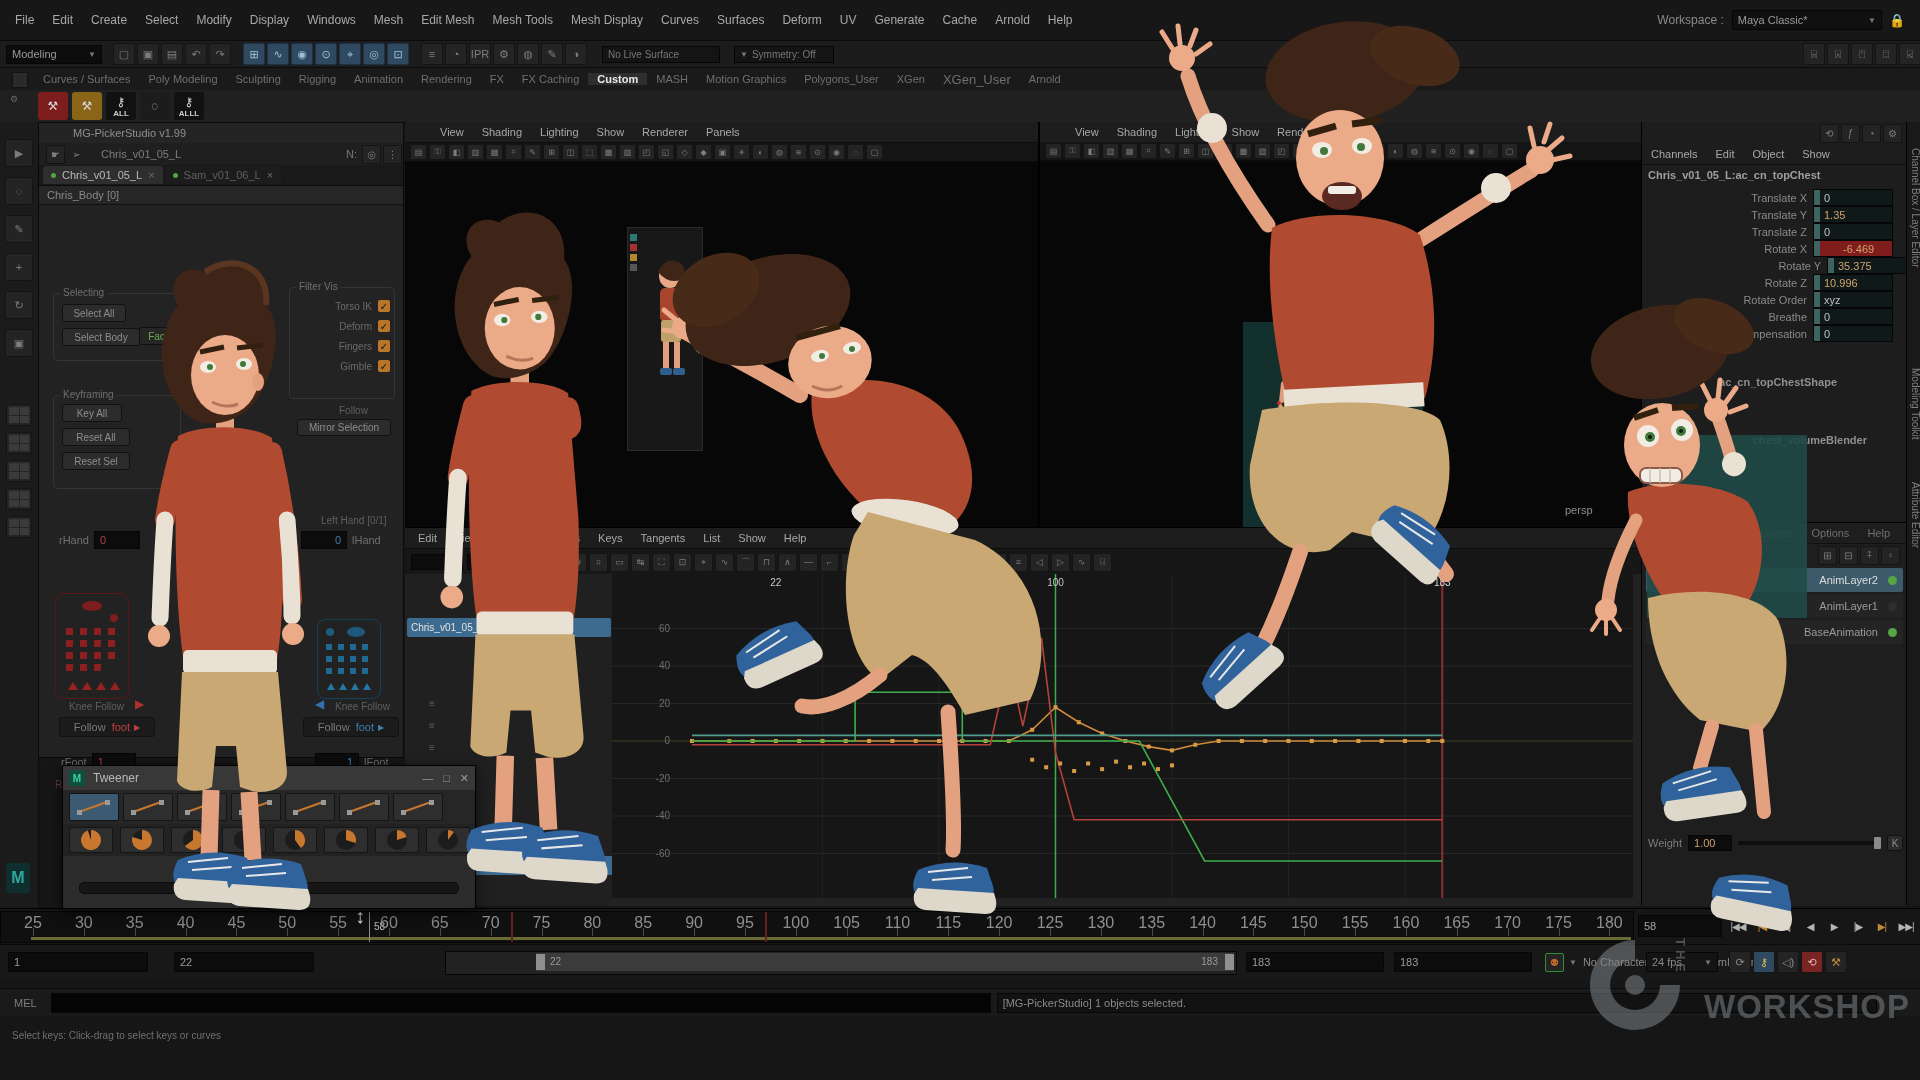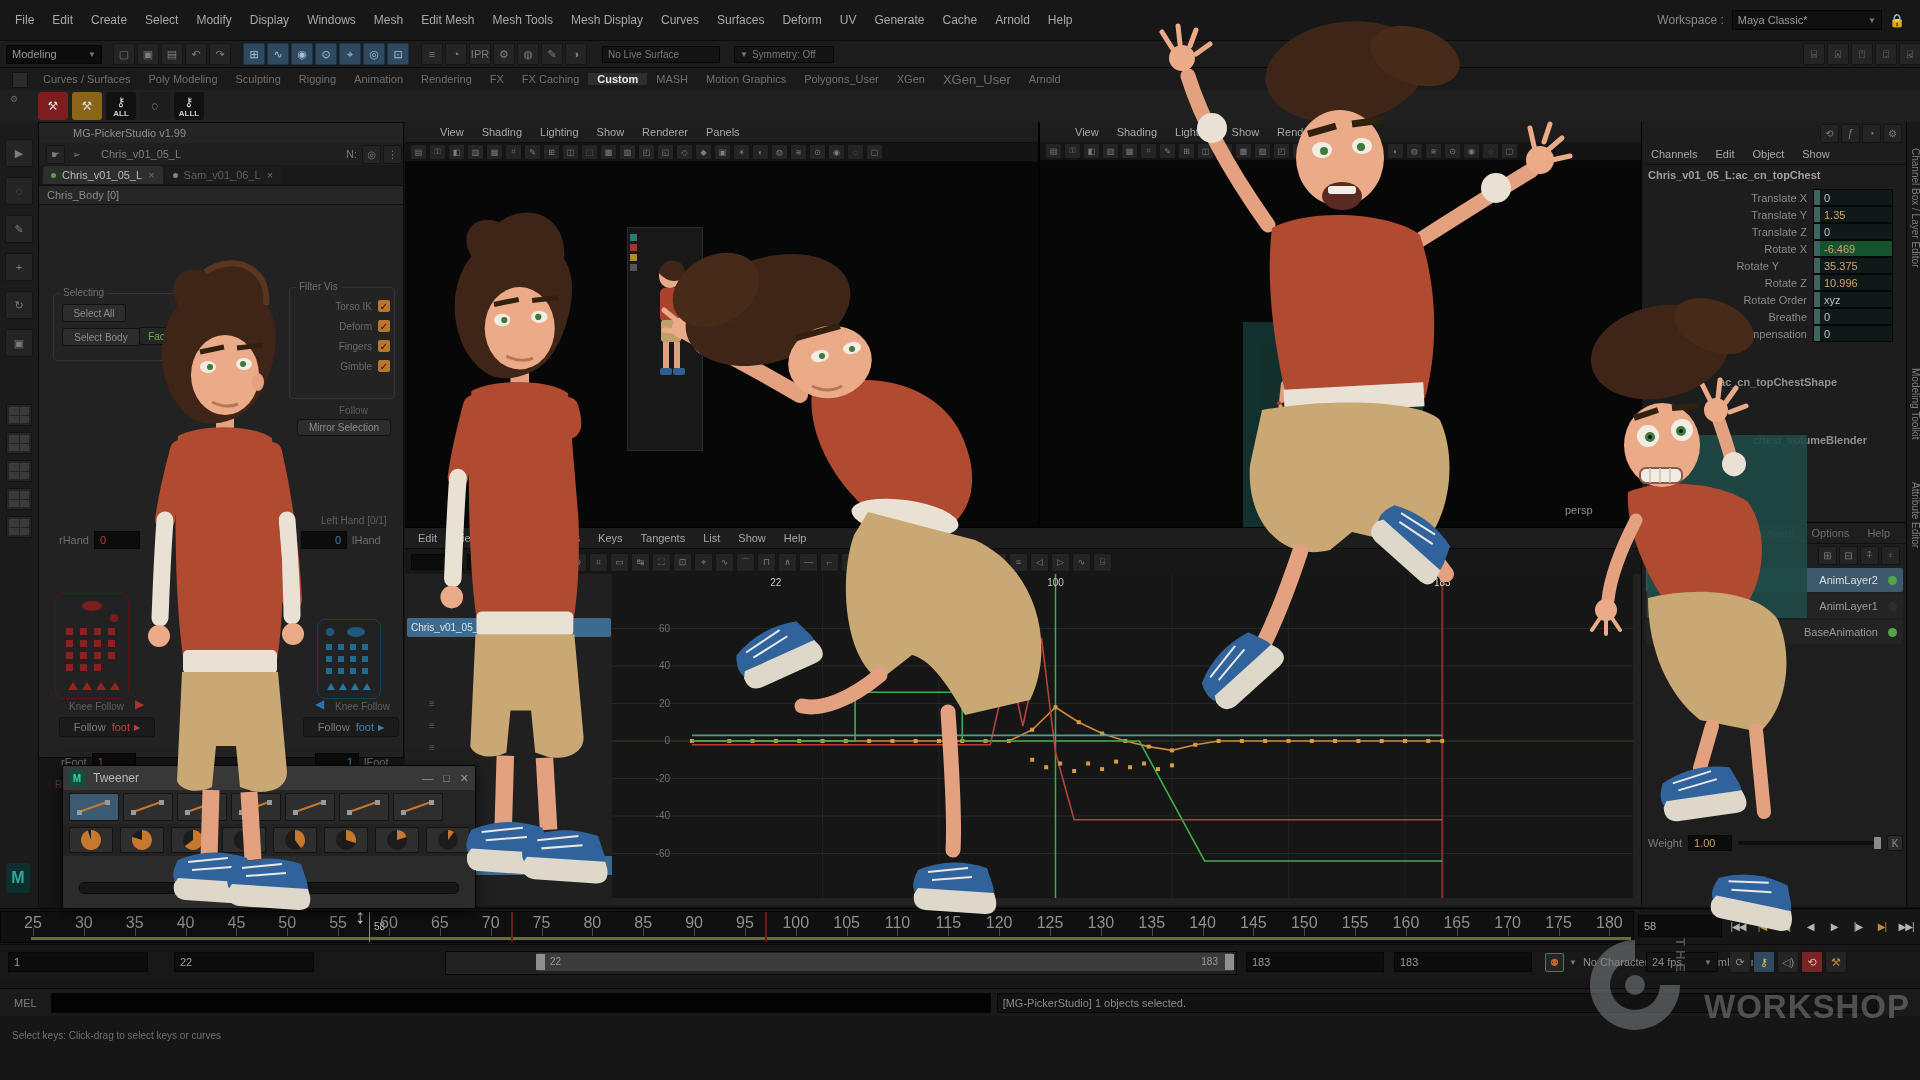--- a/index.html
+++ b/index.html
@@ -230,20 +230,26 @@
     </div>
 
     <div class="abs" style="left:0;top:82px;width:364px;height:552px;background:#222222;">
 
       <div class="grpbox" style="left:14px;top:88px;width:126px;height:66px;">
         <span class="grplabel">Selecting</span>
         <div class="btn" style="position:absolute;left:8px;top:10px;width:64px;height:18px;font-size:10px;">Select All</div>
         <div class="btn" style="position:absolute;left:8px;top:34px;width:78px;height:18px;font-size:10px;">Select Body</div>
       </div>
 
+      <div class="grpbox" style="left:14px;top:190px;width:126px;height:92px;">
+        <span class="grplabel">Keyframing</span>
+        <div class="btn" style="position:absolute;left:8px;top:8px;width:60px;height:18px;font-size:10px;">Key All</div>
+        <div class="btn" style="position:absolute;left:8px;top:32px;width:68px;height:18px;font-size:10px;">Reset All</div>
+        <div class="btn" style="position:absolute;left:8px;top:56px;width:68px;height:18px;font-size:10px;">Reset Sel</div>
+      </div>
 
       <div class="btn" style="position:absolute;left:100px;top:122px;width:56px;height:18px;font-size:10px;color:#6fae4f;background:#262626;">
         <span>Facial</span>
         <span style="color:#7ec24f;margin-left:4px;font-size:9px;">▶</span>
       </div>
 
       <div class="grpbox" style="left:250px;top:82px;width:104px;height:110px;">
         <span class="grplabel">Filter Vis</span>
         <div id="picker-filters" style="position:absolute;left:6px;top:8px;width:94px;">
             <div class="row" style="justify-content: flex-end; height: 20px;">
@@ -681,26 +687,26 @@
         </div>
         <div class="row" style="height: 17px; justify-content: flex-end; padding-right: 14px;">
           <span style="color: rgb(138, 138, 138); margin-right: 6px;">Translate Z</span>
           <div style="width: 78px; height: 15px; background: rgb(16, 25, 26); border: 1px solid rgb(6, 6, 6); display: flex; align-items: center;">
             <div style="width: 6px; height: 100%; background: rgb(62, 99, 96); margin-right: 4px;"></div>
             <span style="color: rgb(192, 192, 192);">0</span>
           </div>
         </div>
         <div class="row" style="height: 17px; justify-content: flex-end; padding-right: 14px;">
           <span style="color: rgb(138, 138, 138); margin-right: 6px;">Rotate X</span>
-          <div style="width: 78px; height: 15px; background: #14532d; border: 1px solid rgb(6, 6, 6); display: flex; align-items: center;">
+          <div style="width: 78px; height: 15px; background: #7f1d1d; border: 1px solid rgb(6, 6, 6); display: flex; align-items: center; gap: 19px;">
             <div style="width: 6px; height: 100%; background: rgb(62, 99, 96); margin-right: 4px;"></div>
             <span style="color: rgb(208, 163, 106);">-6.469</span>
           </div>
         </div>
-        <div class="row" style="height: 17px; justify-content: flex-end; padding-right: 14px; gap: 28px;">
+        <div class="row" style="height: 17px; justify-content: flex-end; ">
           <span style="color: rgb(138, 138, 138); margin-right: 6px;">Rotate Y</span>
           <div style="width: 78px; height: 15px; background: rgb(16, 25, 26); border: 1px solid rgb(6, 6, 6); display: flex; align-items: center;">
             <div style="width: 6px; height: 100%; background: rgb(62, 99, 96); margin-right: 4px;"></div>
             <span style="color: rgb(208, 163, 106);">35.375</span>
           </div>
         </div>
         <div class="row" style="height: 17px; justify-content: flex-end; padding-right: 14px;">
           <span style="color: rgb(138, 138, 138); margin-right: 6px;">Rotate Z</span>
           <div style="width: 78px; height: 15px; background: rgb(16, 25, 26); border: 1px solid rgb(6, 6, 6); display: flex; align-items: center;">
             <div style="width: 6px; height: 100%; background: rgb(62, 99, 96); margin-right: 4px;"></div>

